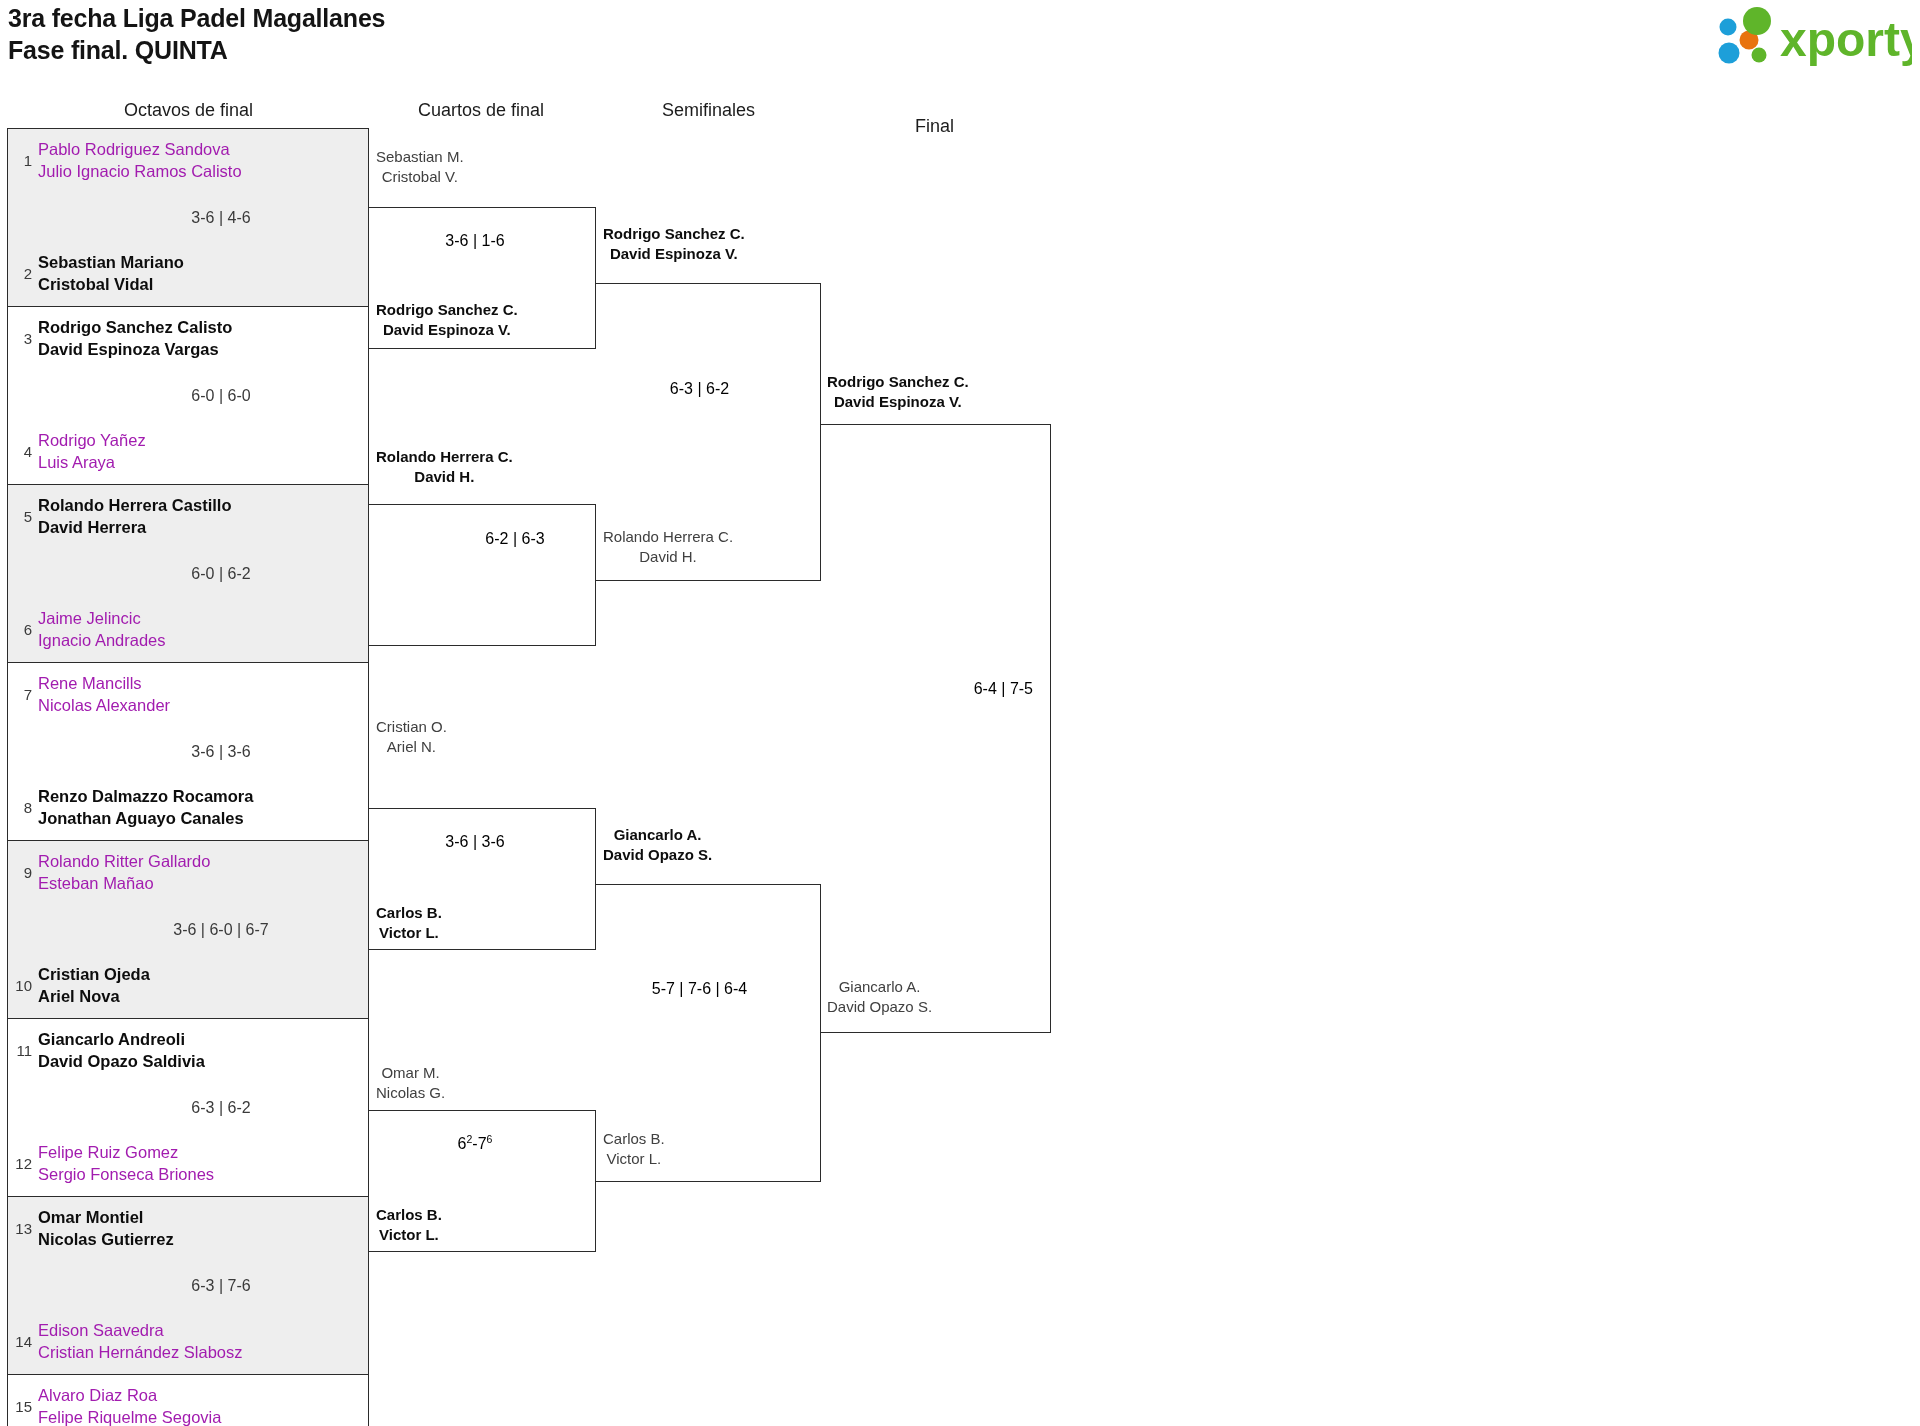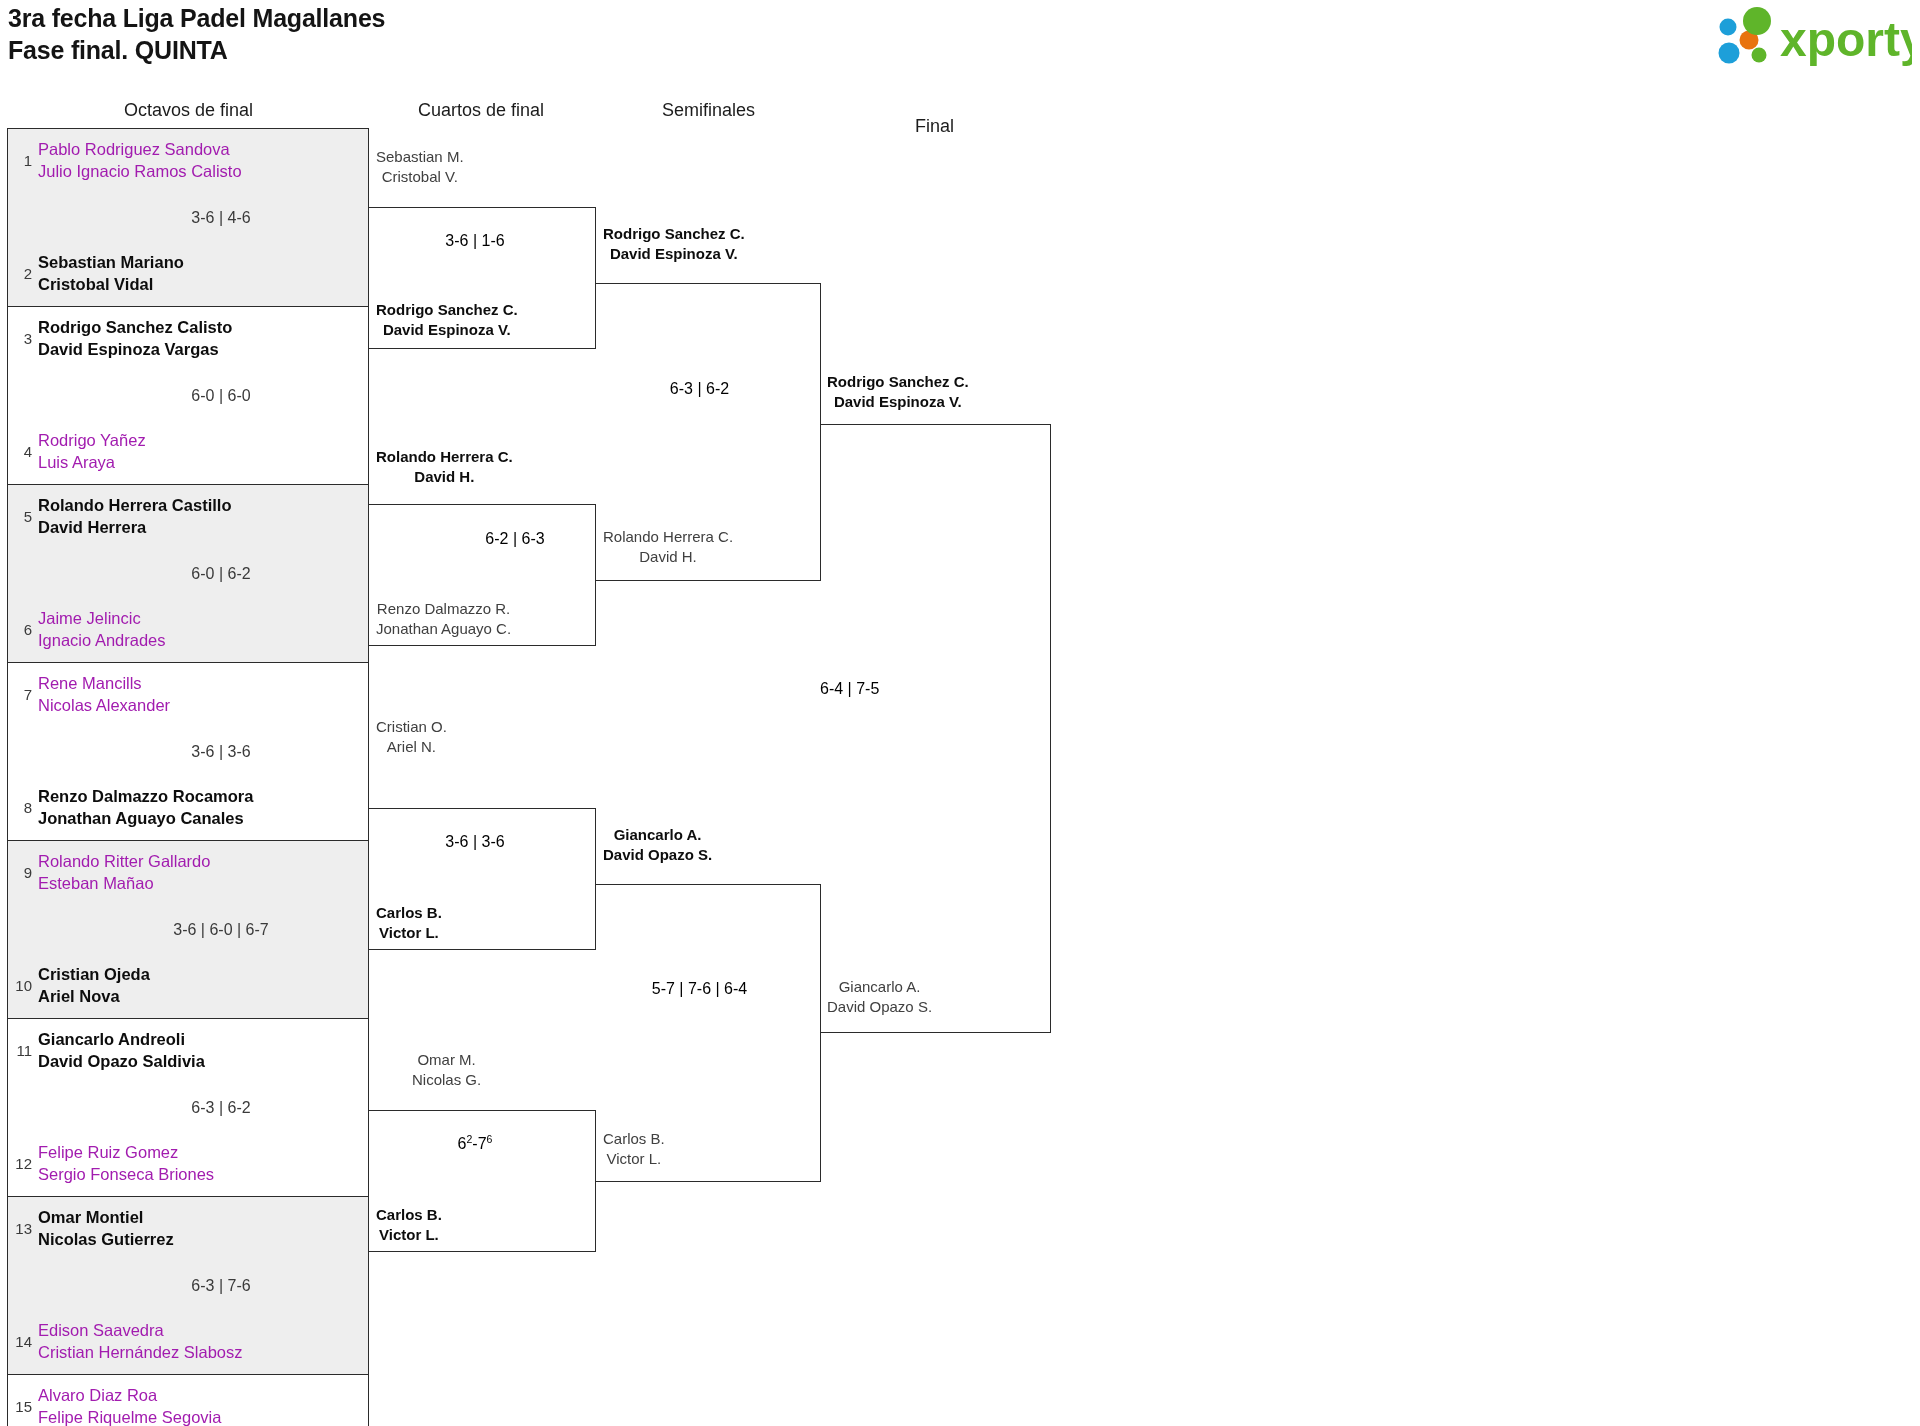--- a/index.html
+++ b/index.html
@@ -234,41 +234,37 @@
   </div>
 
   <div class="conn" style="left:369px;top:504px;width:227px;height:142px;"></div>
   <div class="cell" style="left:369px;top:440px;width:240px;height:60px;">
     <div class="ctext win" style="top:7px;">Rolando Herrera C.
 David H.</div>
   </div>
   <div class="cell" style="left:369px;top:525px;width:230px;height:40px;">
     <div class="cscore" style="left:0;right:18px;top:5px;text-align:center;width:212px;padding-left:40px;">6-2 | 6-3</div>
   </div>
-  <div class="cell" style="left:369px;top:592px;width:240px;height:60px;">
-    <div class="ctext" style="top:7px;">Renzo Dalmazzo R.
-Jonathan Aguayo C.</div>
-  </div>
 
   <div class="conn" style="left:369px;top:808px;width:227px;height:142px;"></div>
   <div class="cell" style="left:369px;top:710px;width:240px;height:60px;text-decoration:underline;">
     <div class="ctext" style="top:7px;">Cristian O.
 Ariel N.</div>
   </div>
   <div class="cell" style="left:369px;top:828px;width:230px;height:40px;">
     <div class="cscore" style="left:0;right:18px;top:5px;text-align:center;width:212px;">3-6 | 3-6</div>
   </div>
   <div class="cell" style="left:369px;top:896px;width:240px;height:60px;">
     <div class="ctext win" style="top:7px;">Carlos B.
 Victor L.</div>
   </div>
 
   <div class="conn" style="left:369px;top:1110px;width:227px;height:142px;"></div>
   <div class="cell" style="left:369px;top:1043px;width:240px;height:60px;">
-    <div class="ctext" style="top:7px;margin-left:36px;">Omar M.
+    <div class="ctext" style="top:20px;">Omar M.
 Nicolas G.</div>
   </div>
   <div class="cell" style="left:369px;top:1130px;width:230px;height:40px;">
     <div class="cscore" id="qf4-score" style="left:0;right:18px;top:5px;text-align:center;width:212px;">6<sup>2</sup>-7<sup>6</sup></div>
   </div>
   <div class="cell" style="left:369px;top:1198px;width:240px;height:60px;">
     <div class="ctext win" style="top:7px;">Carlos B.
 Victor L.</div>
   </div>
 
@@ -297,20 +293,20 @@
     <div class="ctext" style="top:7px;">Carlos B.
 Victor L.</div>
   </div>
 
   <div class="conn" style="left:820px;top:424px;width:231px;height:609px;"></div>
   <div class="cell" style="left:820px;top:365px;width:280px;height:60px;">
     <div class="ctext win" style="top:7px;">Rodrigo Sanchez C.
 David Espinoza V.</div>
   </div>
   <div class="cell" style="left:820px;top:675px;width:231px;height:40px;">
-    <div class="cscore" style="left:0;right:36px;top:5px;text-align:left;width:213px;">6-4 | 7-5</div>
+    <div class="cscore" style="left:0;right:36px;top:5px;text-align:right;width:213px;">6-4 | 7-5</div>
   </div>
   <div class="cell" style="left:820px;top:970px;width:280px;height:60px;">
     <div class="ctext" style="top:7px;">Giancarlo A.
 David Opazo S.</div>
   </div>
 
 </div>
 
 </body></html>

